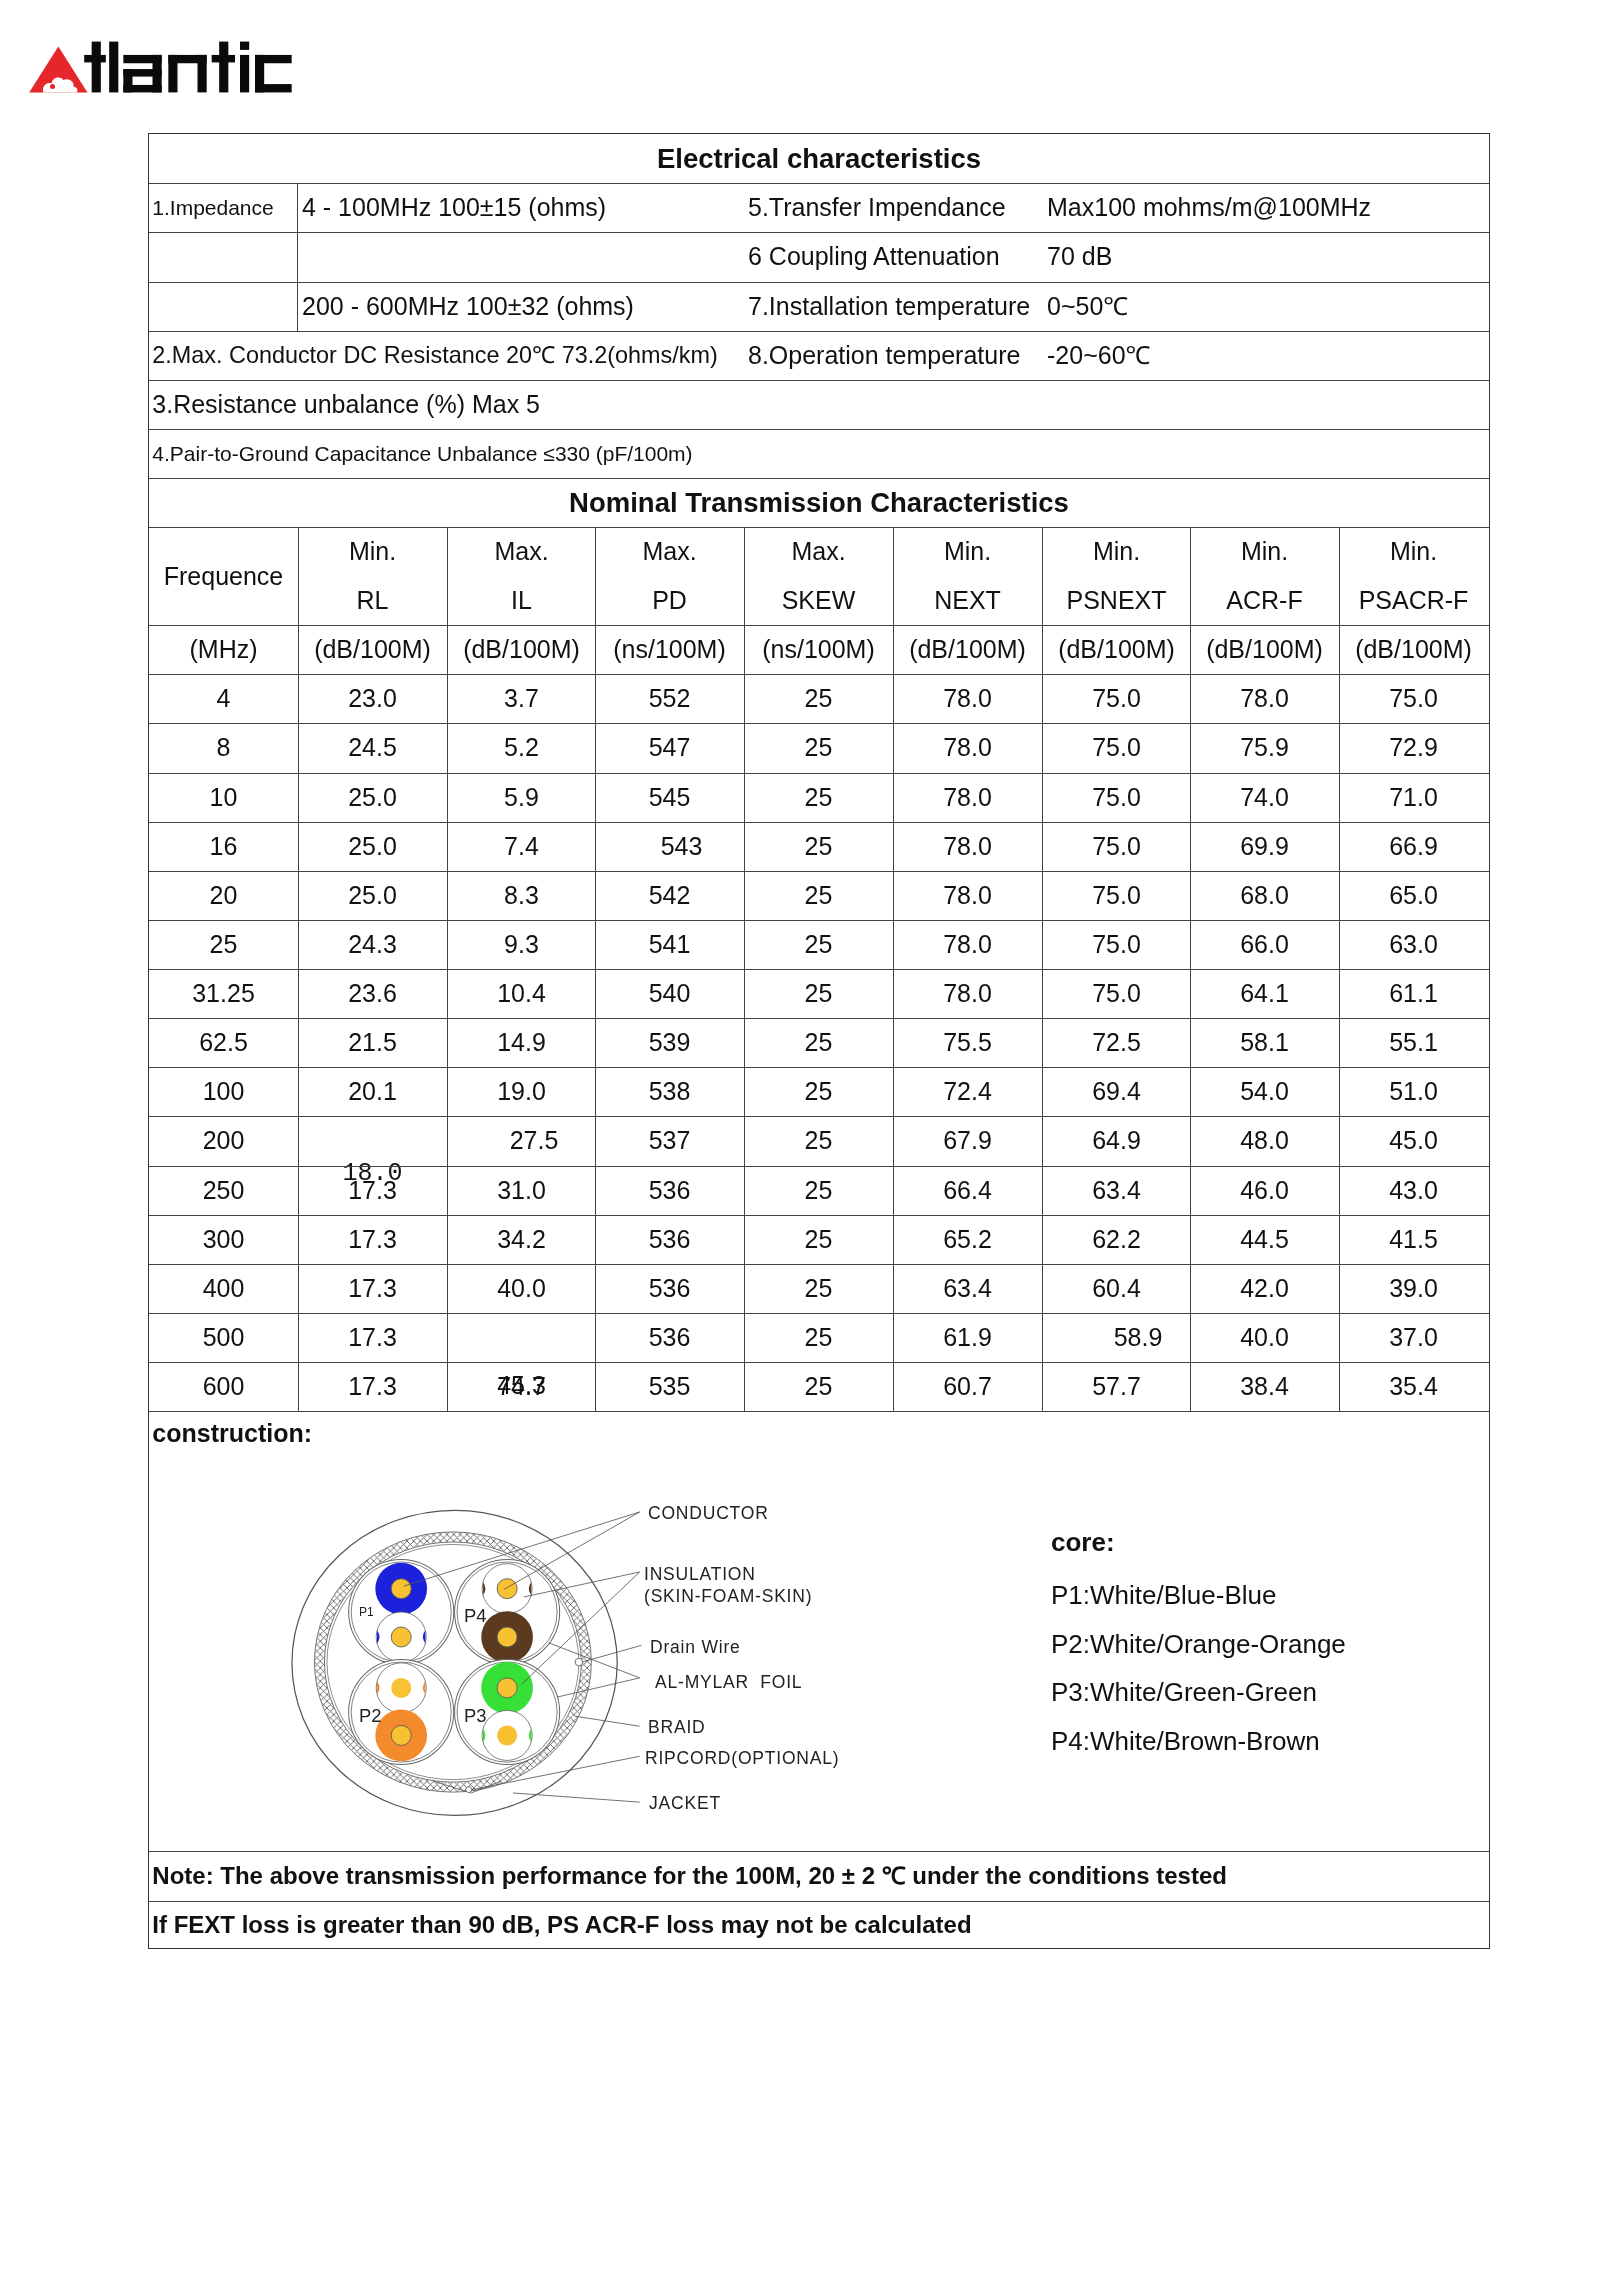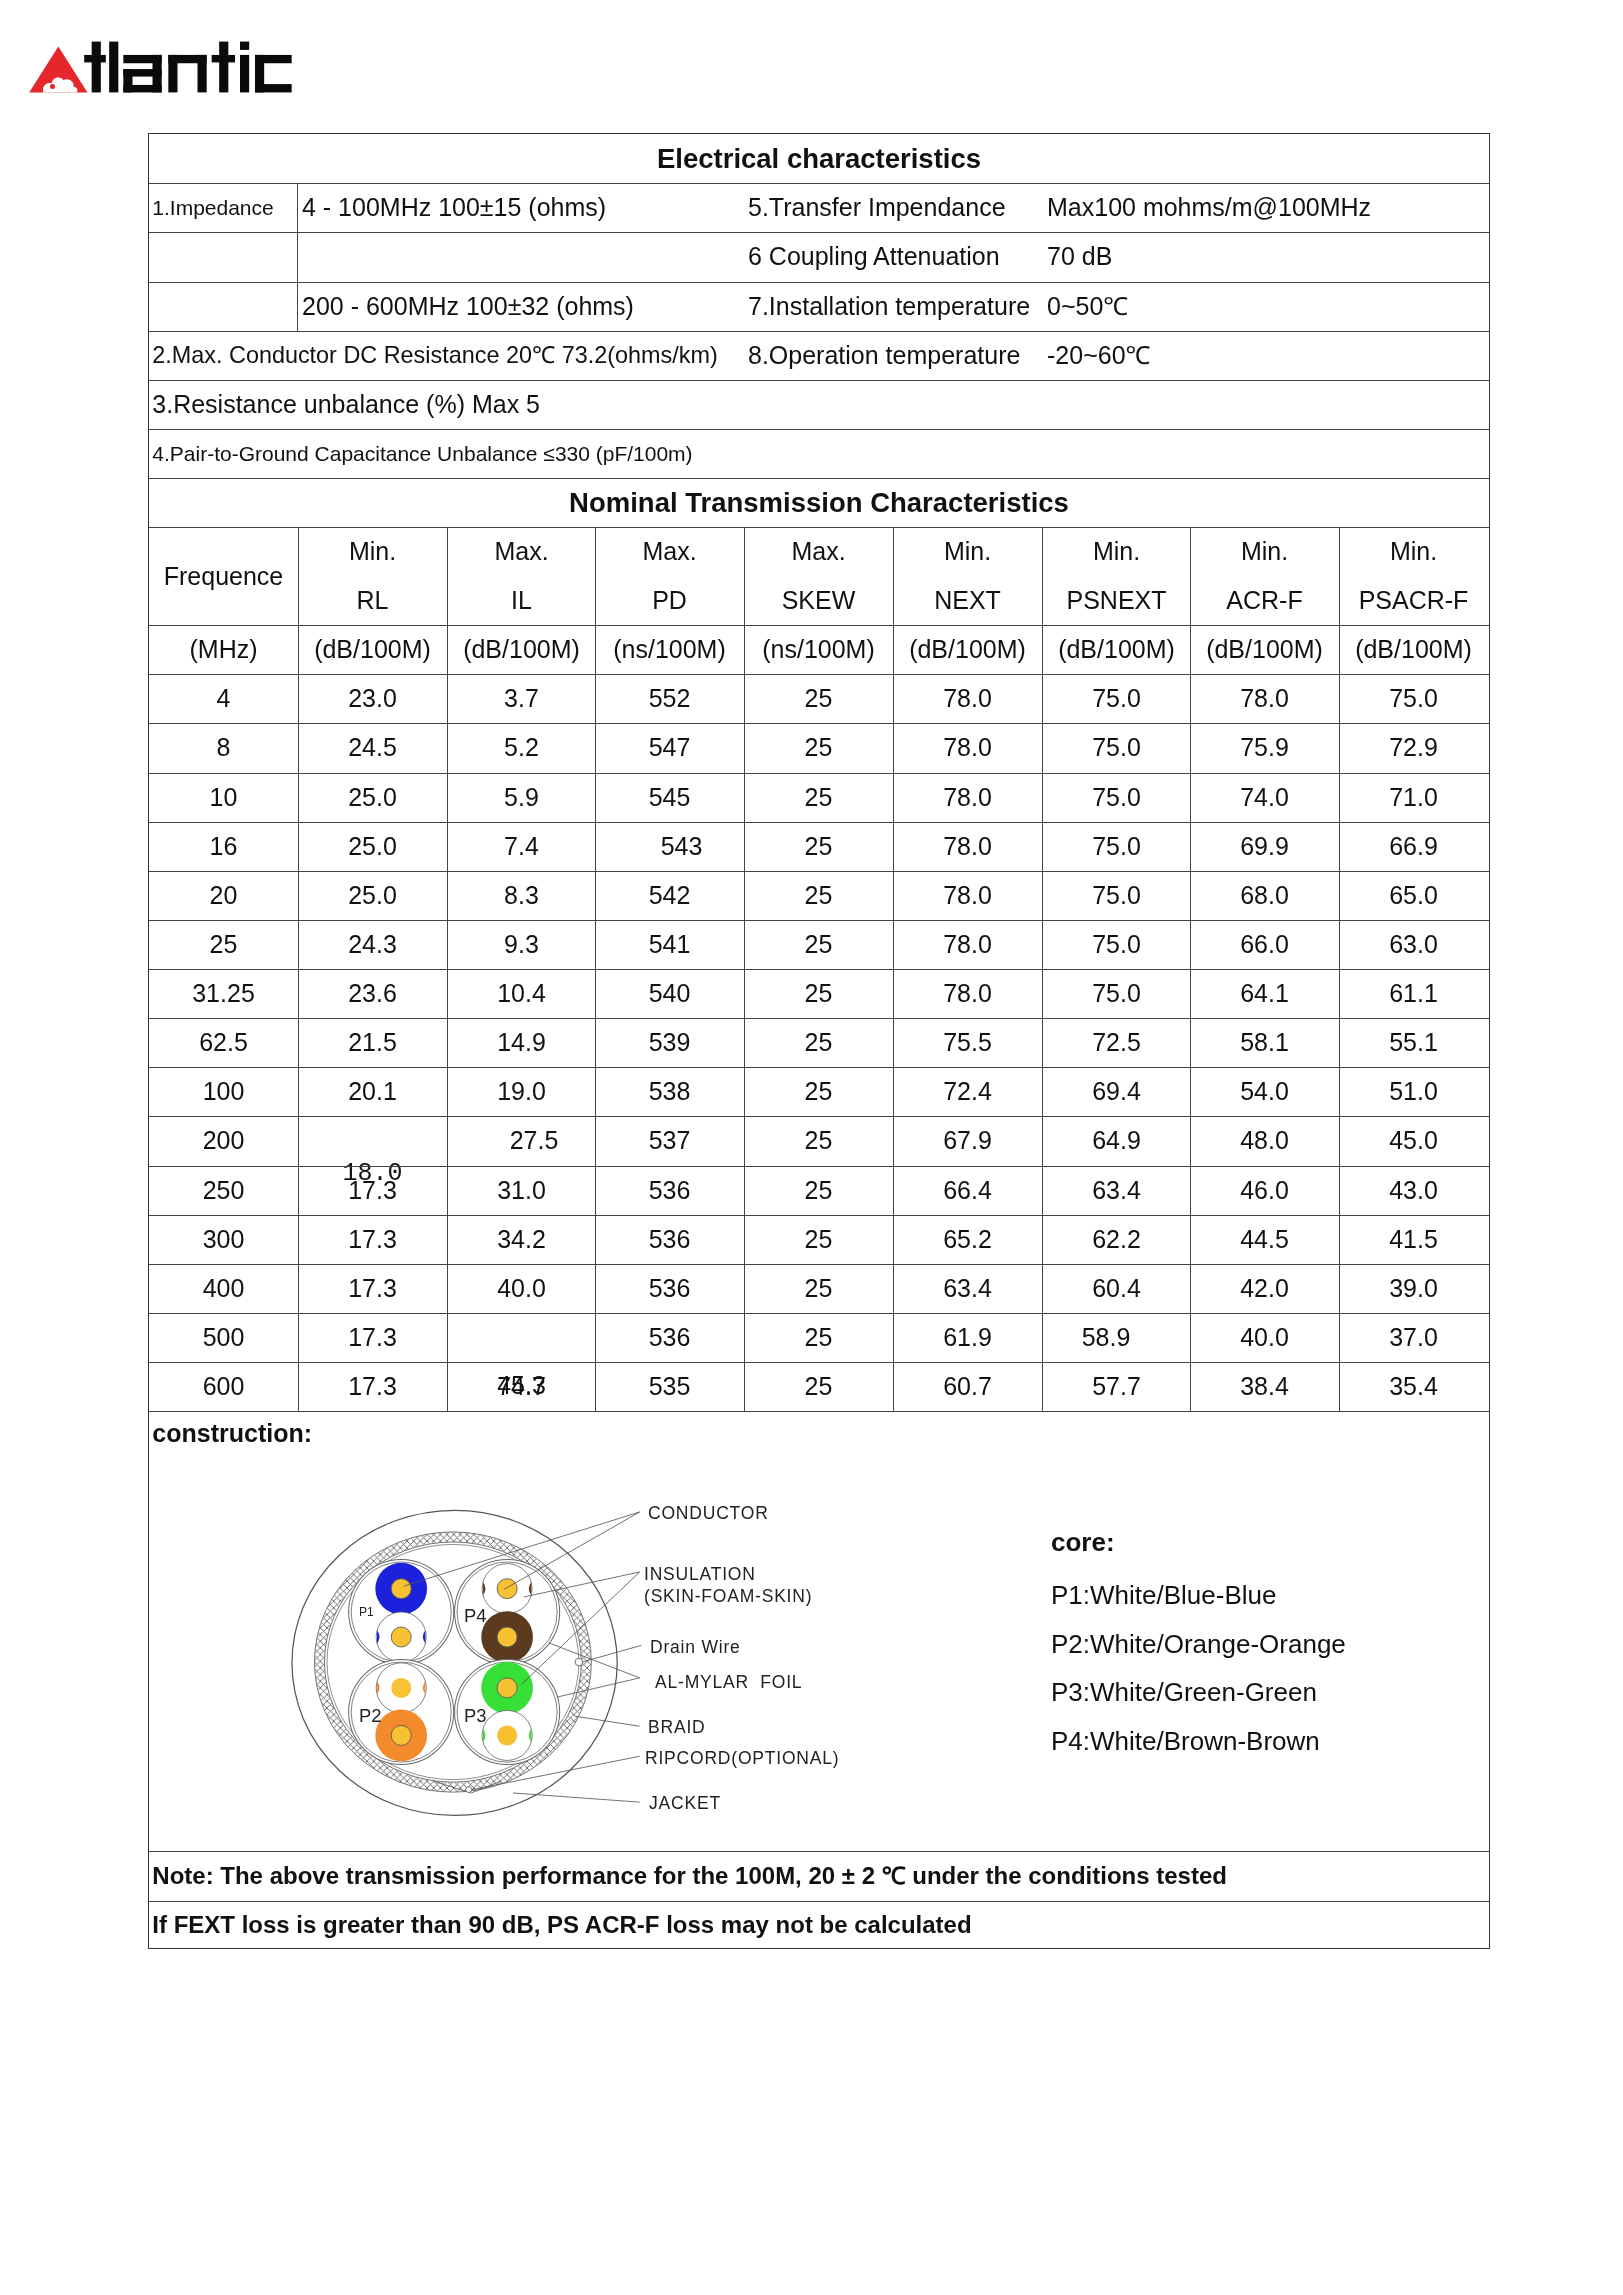--- a/index.html
+++ b/index.html
@@ -254,21 +254,21 @@
       <div class="cell center" style="left:893px;top:1130px;width:149px;height:49px;">60.4</div>
       <div class="cell center" style="left:1041px;top:1130px;width:149px;height:49px;">42.0</div>
       <div class="cell center" style="left:1190px;top:1130px;width:149px;height:49px;">39.0</div>
       <div class="hline" style="top:1179px;"></div>
       <div class="cell center" style="left:0px;top:1179px;width:149px;height:49px;">500</div>
       <div class="cell center" style="left:149px;top:1179px;width:149px;height:49px;">17.3</div>
       <div class="cell center" style="left:298px;top:1179px;width:149px;height:49px;margin-top:48px;">45.3</div>
       <div class="cell center" style="left:446px;top:1179px;width:149px;height:49px;">536</div>
       <div class="cell center" style="left:595px;top:1179px;width:149px;height:49px;">25</div>
       <div class="cell center" style="left:744px;top:1179px;width:149px;height:49px;">61.9</div>
-      <div class="cell center" style="left:893px;top:1179px;width:128px;height:49px;">58.9</div>
+      <div class="cell center" style="left:893px;top:1179px;width:128px;height:49px;padding-left:32px;">58.9</div>
       <div class="cell center" style="left:1041px;top:1179px;width:149px;height:49px;">40.0</div>
       <div class="cell center" style="left:1190px;top:1179px;width:149px;height:49px;">37.0</div>
       <div class="hline" style="top:1228px;"></div>
       <div class="cell center" style="left:0px;top:1228px;width:149px;height:49px;">600</div>
       <div class="cell center" style="left:149px;top:1228px;width:149px;height:49px;">17.3</div>
       <div class="cell center" style="left:298px;top:1228px;width:149px;height:49px;">74.7</div>
       <div class="cell center" style="left:446px;top:1228px;width:149px;height:49px;">535</div>
       <div class="cell center" style="left:595px;top:1228px;width:149px;height:49px;">25</div>
       <div class="cell center" style="left:744px;top:1228px;width:149px;height:49px;">60.7</div>
       <div class="cell center" style="left:893px;top:1228px;width:149px;height:49px;">57.7</div>

